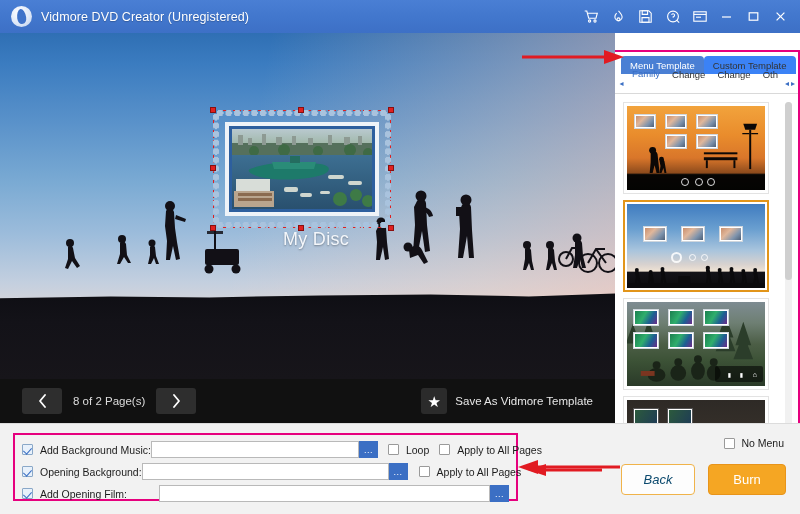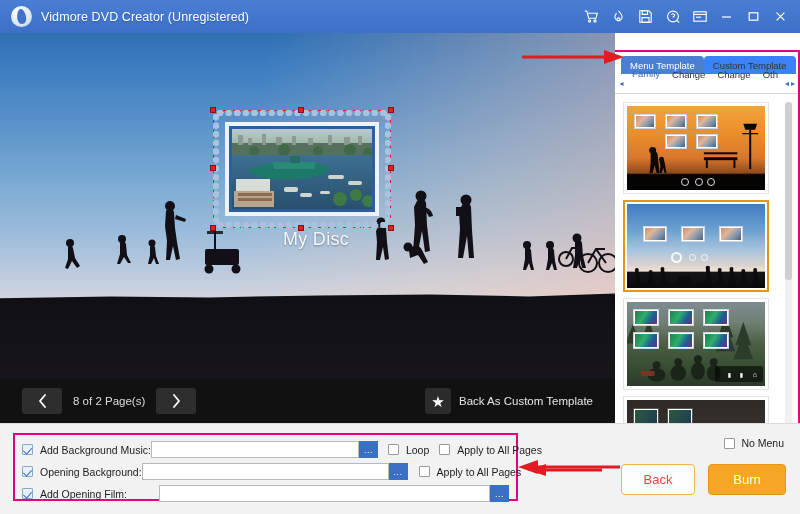--- a/index.html
+++ b/index.html
@@ -191,21 +191,21 @@
     width:11px; height:11px; border:1px solid #9a9a9a; background:#fff; flex:none; border-radius:1px; cursor:pointer;
   }
 
   .nomenu { position:absolute; right:16px; top:13px; display:flex; align-items:center; gap:6px; }
   .nomenu .lbl { font-size:10.5px; color:#1c1c1c; }
   .actions { position:absolute; right:14px; top:40px; display:flex; gap:13px; align-items:center; }
   .abtn {
     width:74px; height:31px; border-radius:4px; font-size:13px;
     display:flex; align-items:center; justify-content:center; cursor:pointer;
   }
-  .abtn.ghost { background:#fdfdfd; border:1px solid #f0b34a; color:#ef4444; }
+  .abtn.ghost { background:#fdfdfd; border:1px solid #f0b34a; color:#0c4a6e;font-style:italic; }
   .abtn.primary { background:#f5a623; border:1px solid #e8941a; color:#fff; width:78px; }
 
   
   .arrow { position:absolute; pointer-events:none; }
 </style>
 </head>
 <body>
 
 <div id="app">
 
@@ -404,21 +404,21 @@
     <div class="pg-label">8 of 2 Page(s)</div>
     <div class="nav-btn">
       <svg width="9" height="14" viewBox="0 0 9 14" fill="none" stroke="#fff" stroke-width="1.8" stroke-linecap="round" stroke-linejoin="round">
           <path d="M2 1l5 6-5 6"></path>
         </svg>
     </div>
     <div class="save-tpl">
       <div class="star-box">
         <span class="star">★</span>
       </div>
-      <span class="lbl">Back As Custom Template</span>
+      <span class="lbl">Save As Vidmore Template</span>
     </div>
   </div>
 
   <div class="rpanel">
     <div class="tpl-tabs">
       <div class="tpl-tab active">Menu Template</div>
       <div class="tpl-tab">Custom Template</div>
     </div>
     <div class="cat-row">
       <span class="cat-arrow">◂</span>

